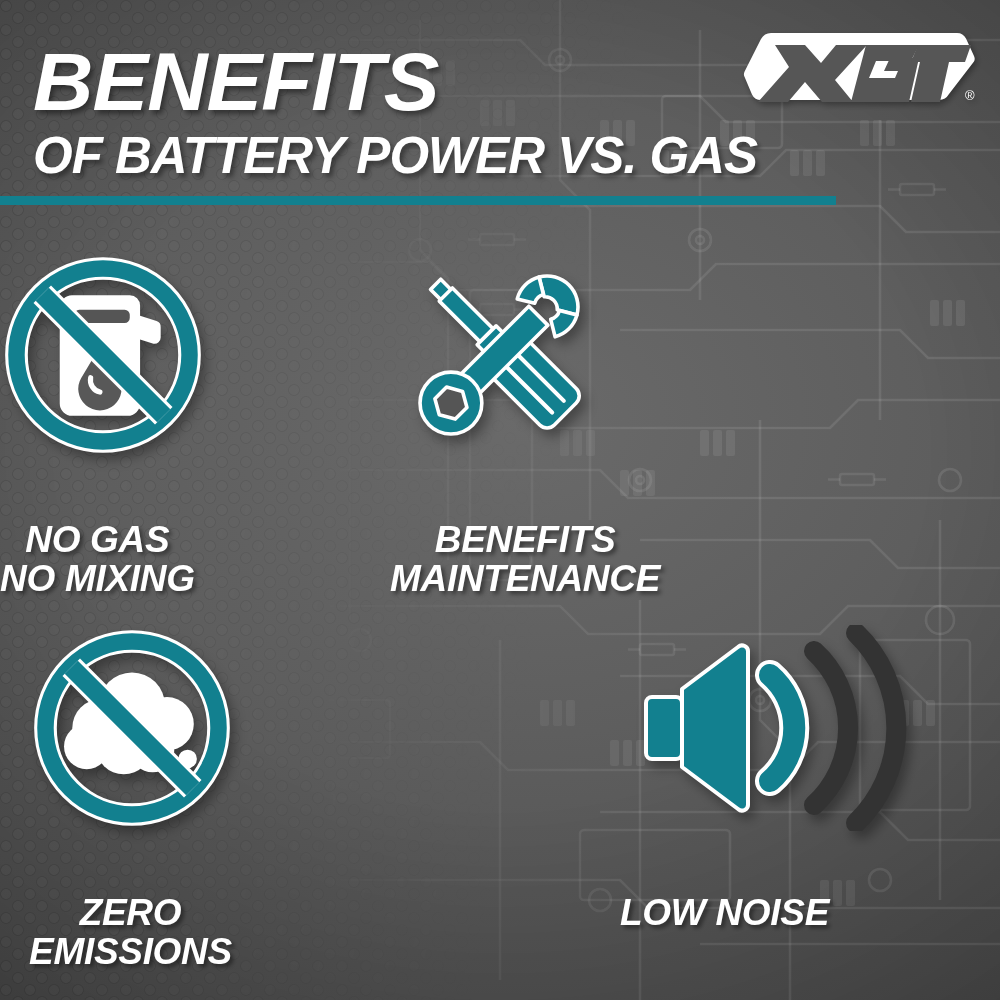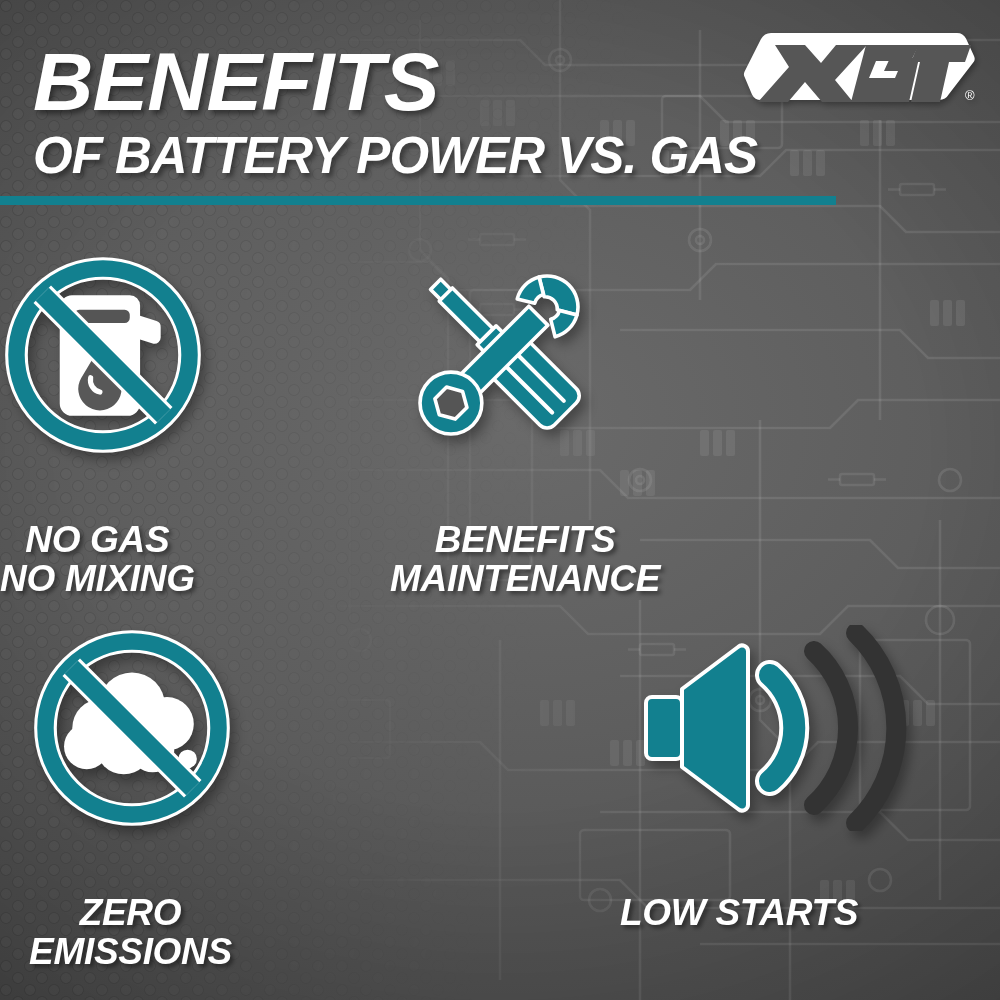--- a/index.html
+++ b/index.html
@@ -376,18 +376,18 @@
 
           <path d="M62 64 L118 22 a6 6 0 0 1 10 5 v152 a6 6 0 0 1 -10 5 L62 142 Z" fill="#12808F" stroke="#ffffff" stroke-width="4" stroke-linejoin="round"></path>
 
           <path d="M150 50 a70 70 0 0 1 0 106" fill="none" stroke="#ffffff" stroke-width="30" stroke-linecap="round"></path>
           <path d="M150 50 a70 70 0 0 1 0 106" fill="none" stroke="#12808F" stroke-width="22" stroke-linecap="round"></path>
 
           <path d="M194 26 a104 104 0 0 1 0 154" fill="none" stroke="#333333" stroke-width="20" stroke-linecap="round"></path>
           <path d="M236 8  a132 132 0 0 1 0 190" fill="none" stroke="#333333" stroke-width="20" stroke-linecap="round"></path>
         </svg>
       </div>
-      <div class="cap">LOW STARTS</div>
+      <div class="cap">LOW NOISE</div>
     </div>
   </div>
 
 
 </div>
 
 </body></html>

